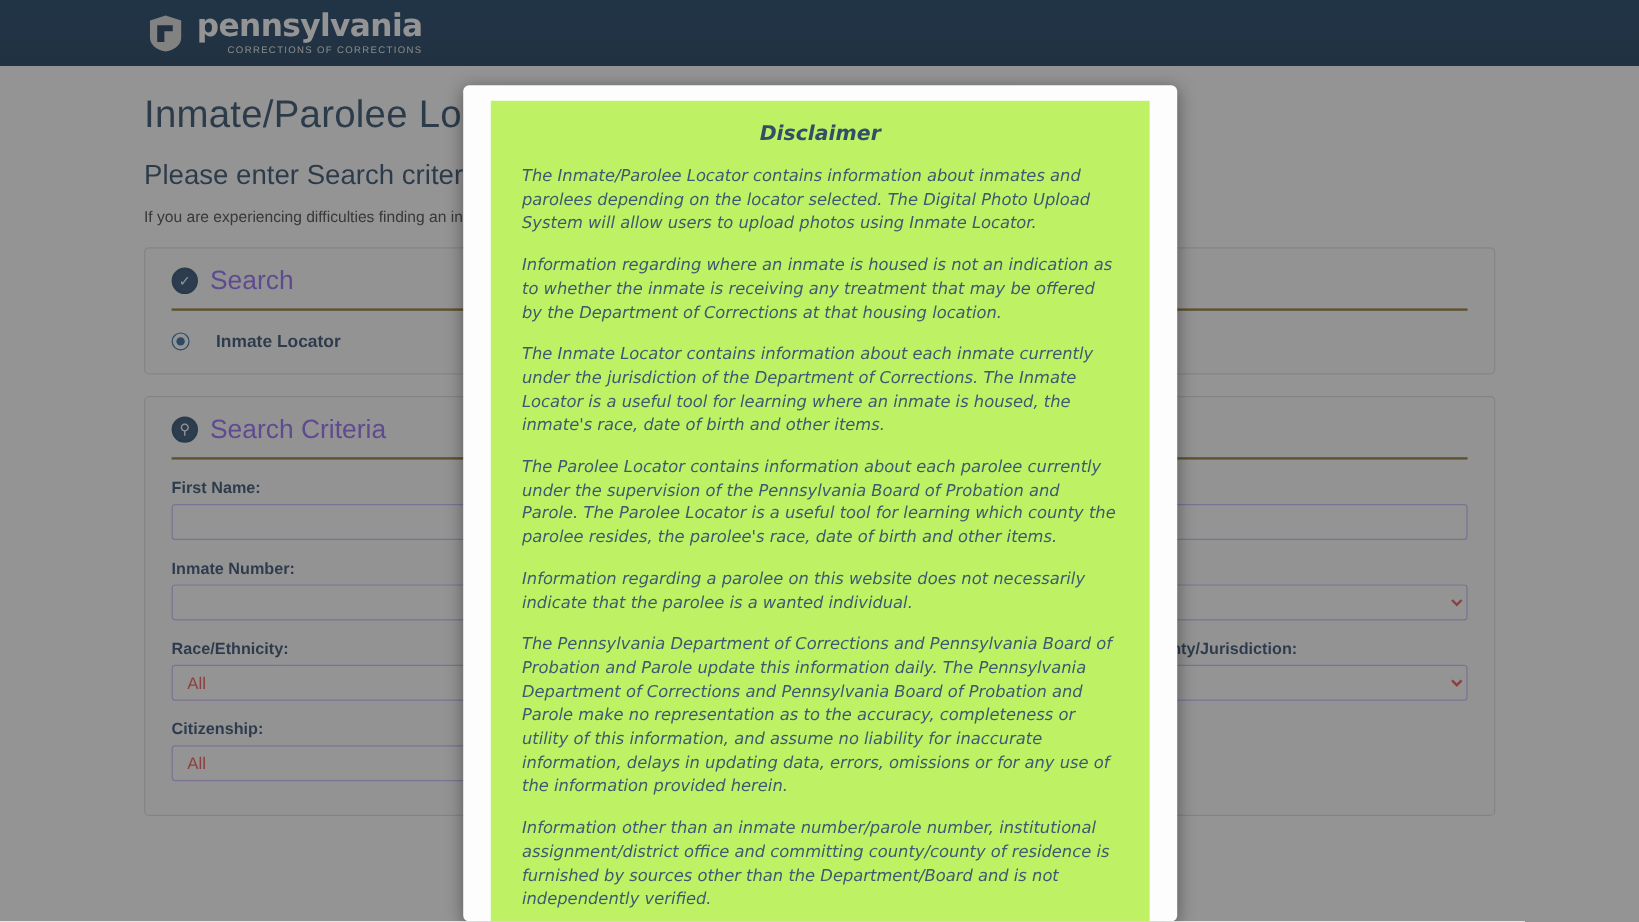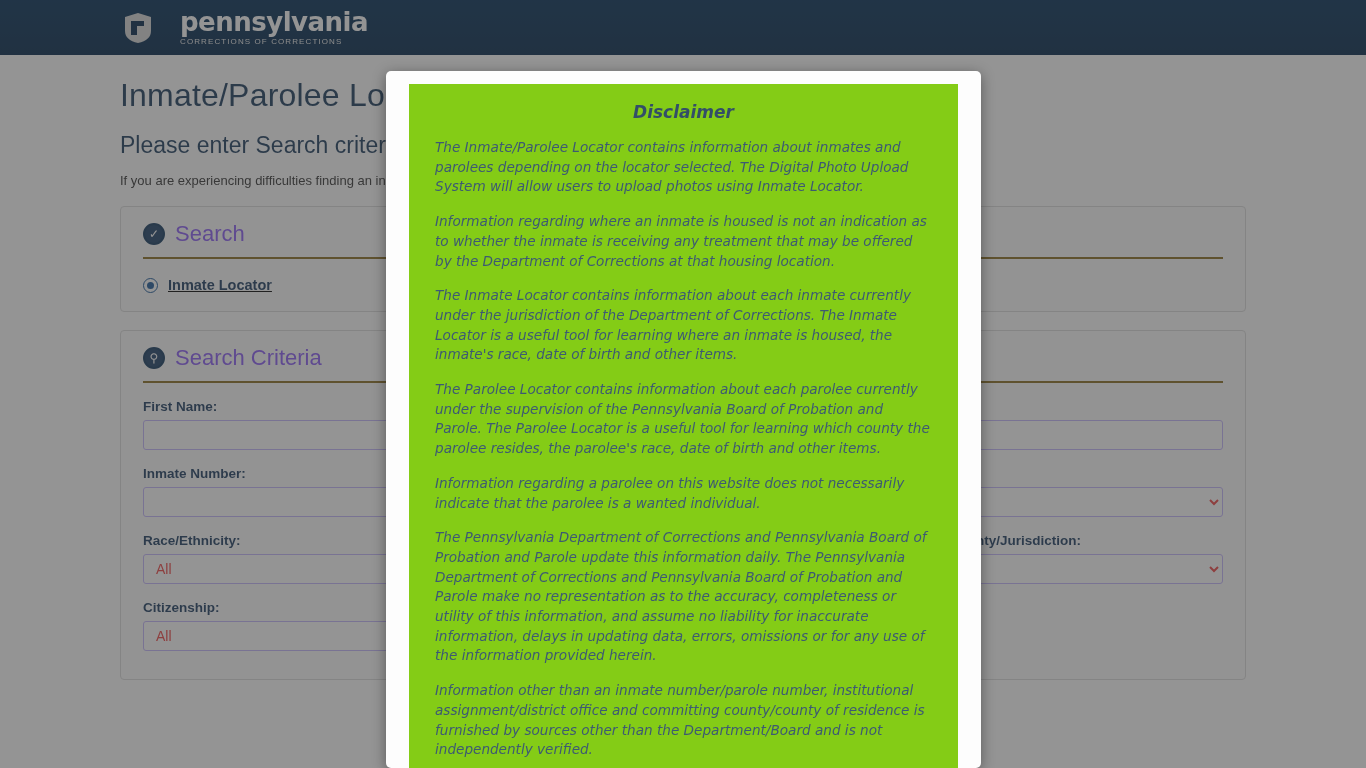--- a/index.html
+++ b/index.html
@@ -18,21 +18,21 @@
   }
   
   .site-header {
     height: 55px;
     background: #002f5f;
     background: linear-gradient(#012c54, #01254a);
     display: flex;
     align-items: center;
     padding-left: 120px;
   }
-  .logo-wrap { display: flex; align-items: center; gap: 24px; }
+  .logo-wrap { display: flex; align-items: center; gap: 8px; text-align: right; }
   .logo-mark {
     width: 36px; height: 34px;
     position: relative;
   }
   .logo-mark svg { display: block; }
   .logo-text-block { line-height: 1; }
   .logo-title {
     font-size: 26px;
     color: #ffffff;
     font-weight: 700;
@@ -94,24 +94,23 @@
     font-size: 12px;
     flex: 0 0 auto;
   }
   .panel-title {
     font-size: 22px;
     color: #8b5cf6;
     font-weight: 400;
   }
   .radio-row {
     display: flex;
-    align-items: flex-end;
-    gap: 10px;
+    align-items: flex-start;
+    gap: 22px;
     margin-top: 18px;
-    text-decoration: underline;
   }
   .radio {
     width: 15px; height: 15px;
     border-radius: 50%;
     border: 1px solid #5a80a8;
     background: #fff;
     position: relative;
     flex: 0 0 auto;
   }
   .radio.checked { border-color: #1d5a99; }
@@ -175,21 +174,21 @@
     box-shadow: 0 3px 14px rgba(0,0,0,0.4);
     z-index: 60;
     overflow: hidden;
   }
   .modal-inner {
     position: absolute;
     left: 23px;
     top: 13px;
     right: 23px;
     bottom: 0;
-    background: #84cc16;
+    background: #bef264;
     padding: 18px 26px 10px 26px;
     overflow: hidden;
   }
   .modal-title {
     text-align: center;
     font-size: 17px;
     font-style: italic;
     font-weight: 700;
     color: #334e68;
     margin-bottom: 16px;

